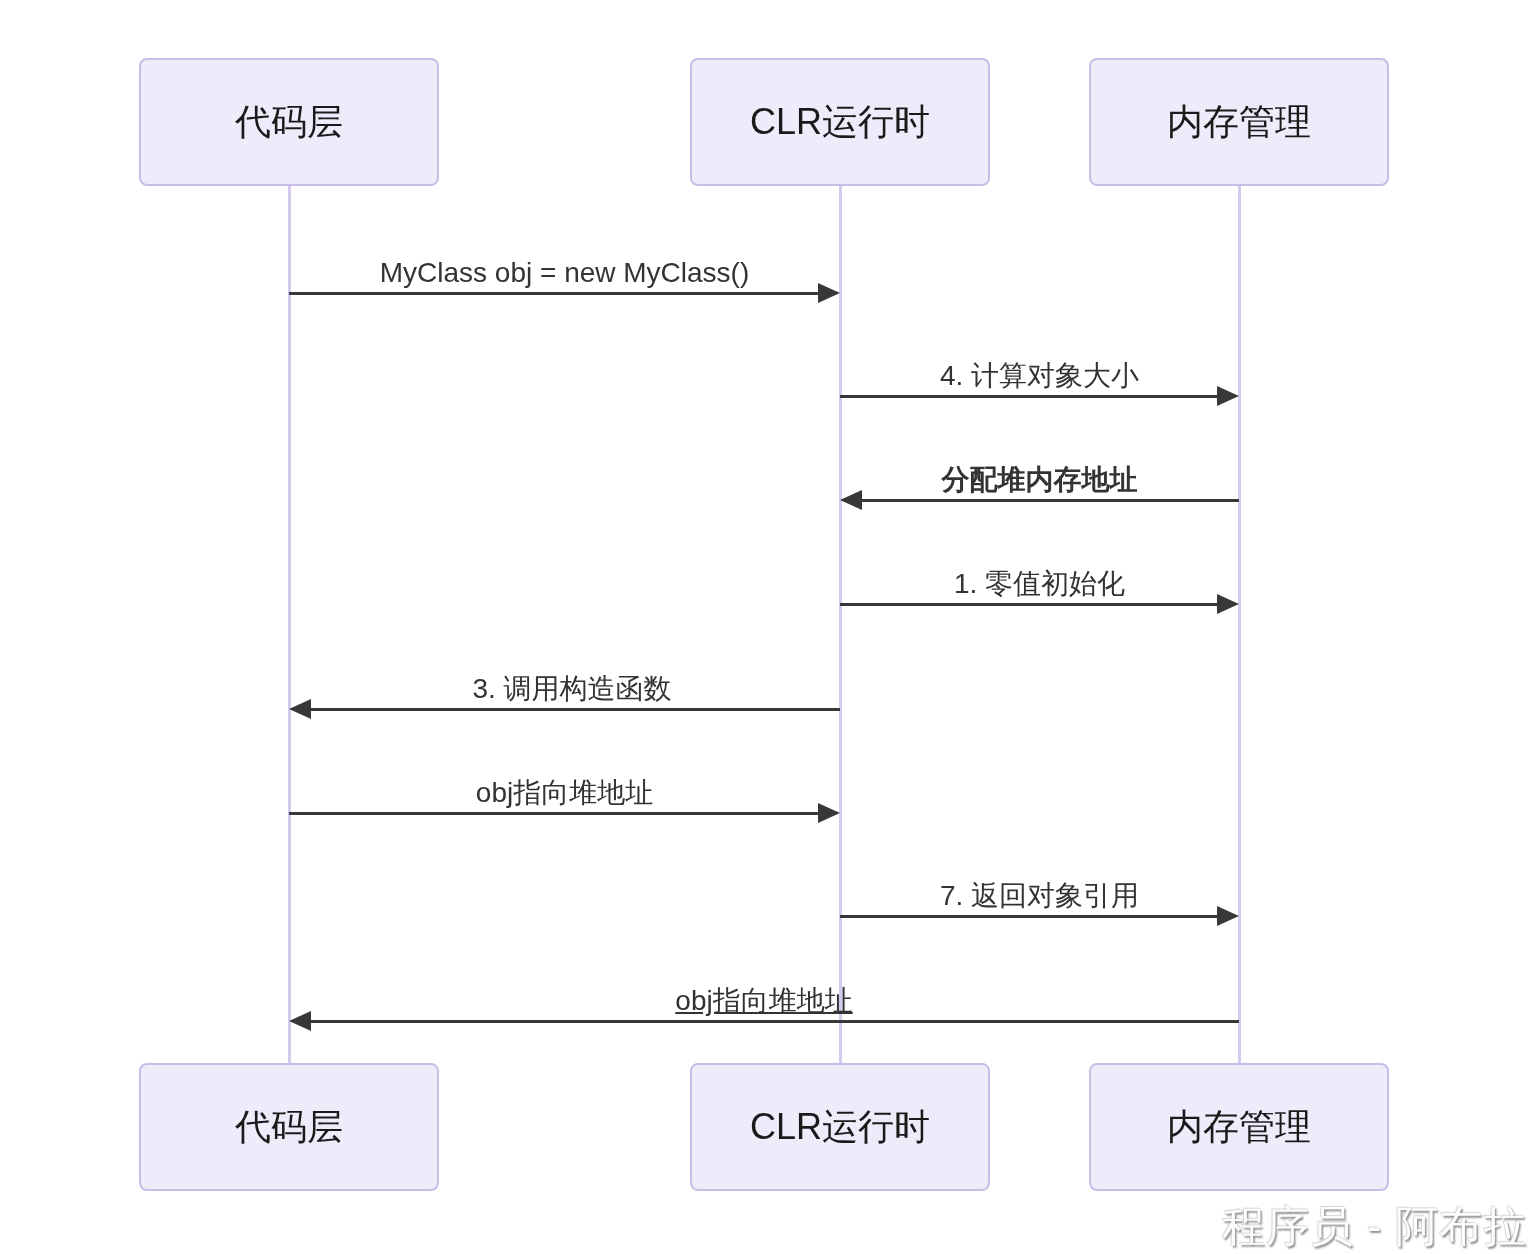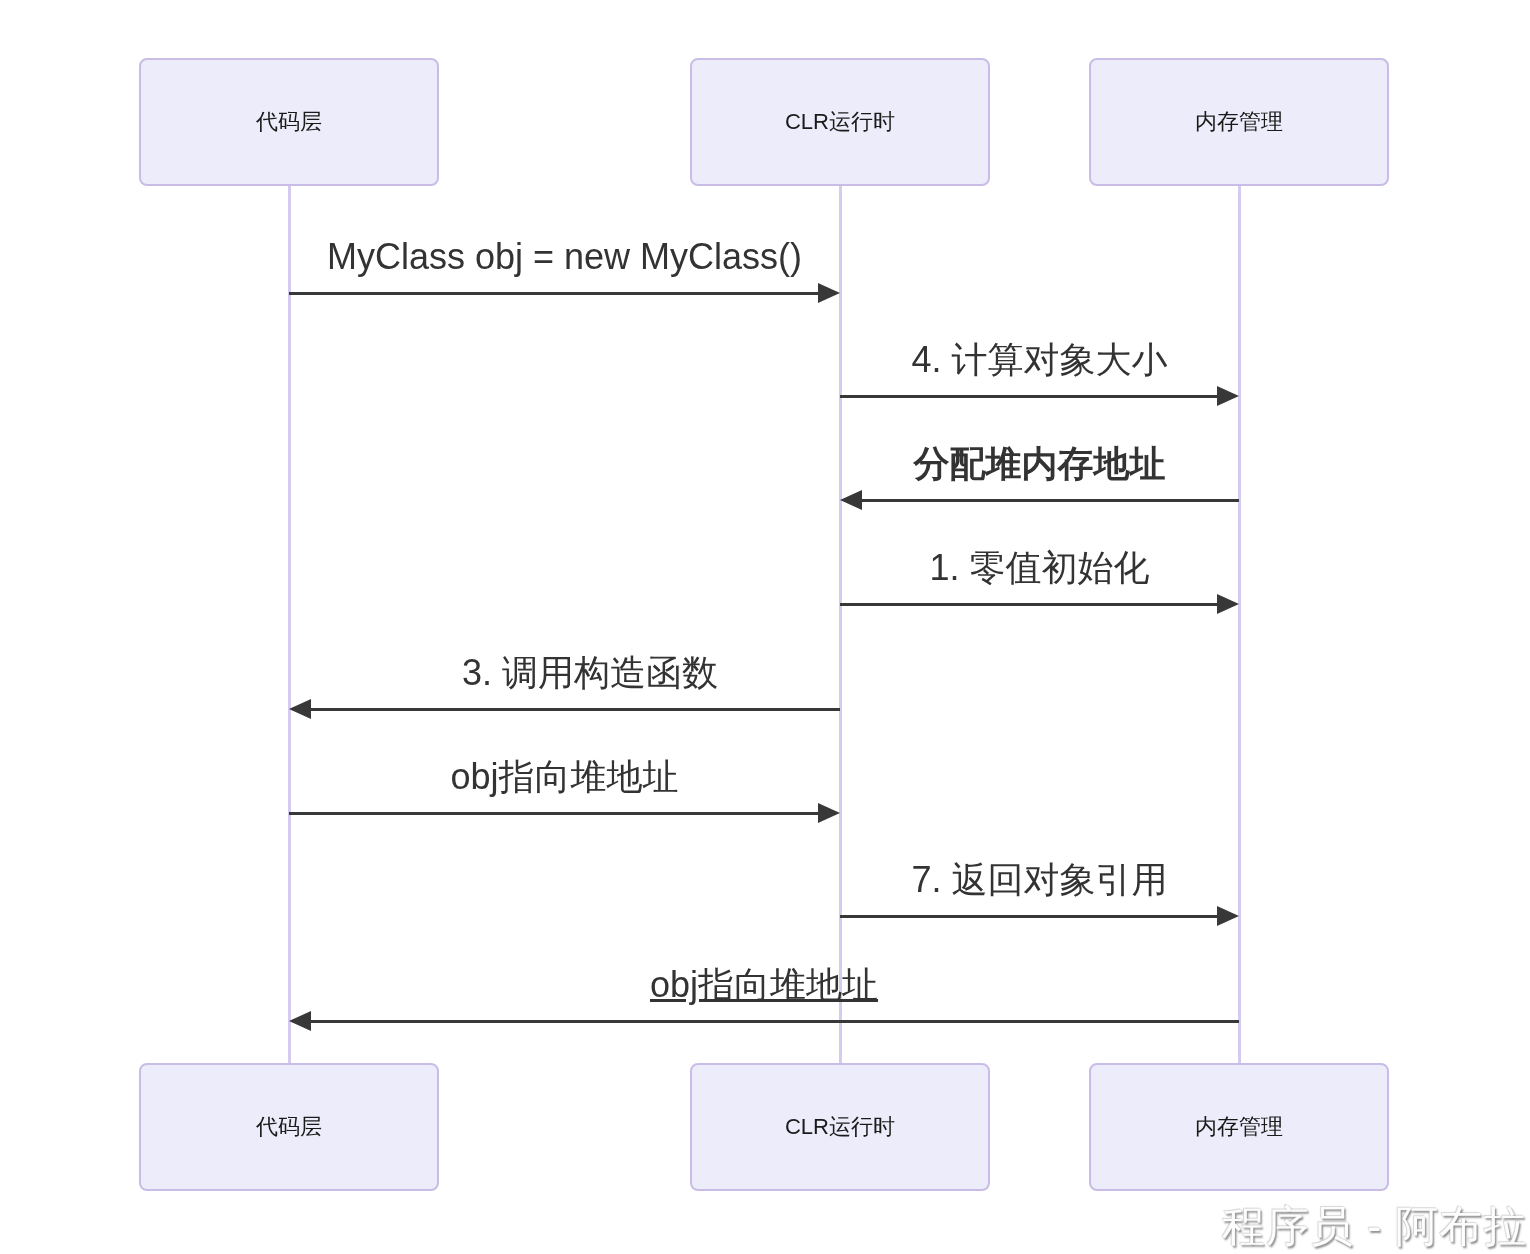--- a/index.html
+++ b/index.html
@@ -19,35 +19,36 @@
     position: absolute;
     width: 300px;
     height: 128px;
     box-sizing: border-box;
     background: var(--actor-fill, #ECECFA);
     border: 2px solid var(--actor-border, #C9BCE6);
     border-radius: 8px;
     display: flex;
     align-items: center;
     justify-content: center;
-    font-size: 22px;
+    font-size: 36px;
     color: var(--actor-text, #1a1a1a);
   }
   .lifeline {
     position: absolute;
     width: 3px;
     background: var(--lifeline, #D5CBEE);
   }
   .msg-label {
     position: absolute;
     transform: translateX(-50%);
     white-space: nowrap;
-    font-size: 36px;
+    font-size: 28px;
     line-height: 36px;
     color: var(--message-text, #333333);
+    margin-top: 16px;
   }
   .msg-line {
     position: absolute;
     height: 3px;
     background: var(--arrow, #383838);
   }
   .msg-head {
     position: absolute;
     width: 0;
     height: 0;
@@ -93,21 +94,21 @@
       <div class="msg-head right" style="left: 818px; top: 283px;"></div>
       <div class="msg-label" style="left: 1039.5px; top: 342px;">4. 计算对象大小</div>
       <div class="msg-line" style="left: 840px; width: 381px; top: 394.5px;"></div>
       <div class="msg-head right" style="left: 1217px; top: 386px;"></div>
       <div class="msg-label" style="left: 1039.5px; top: 446px; font-weight: bold;">分配堆内存地址</div>
       <div class="msg-line" style="left: 858px; width: 381px; top: 498.5px;"></div>
       <div class="msg-head left" style="left: 840px; top: 490px;"></div>
       <div class="msg-label" style="left: 1039.5px; top: 550px;">1. 零值初始化</div>
       <div class="msg-line" style="left: 840px; width: 381px; top: 602.5px;"></div>
       <div class="msg-head right" style="left: 1217px; top: 594px;"></div>
-      <div class="msg-label" style="left: 590px; top: 655px;">3. 调用构造函数</div>
+      <div class="msg-label" style="left: 572px; top: 655px;">3. 调用构造函数</div>
       <div class="msg-line" style="left: 307px; width: 533px; top: 707.5px;"></div>
       <div class="msg-head left" style="left: 289px; top: 699px;"></div>
       <div class="msg-label" style="left: 564.5px; top: 759px;">obj指向堆地址</div>
       <div class="msg-line" style="left: 289px; width: 533px; top: 811.5px;"></div>
       <div class="msg-head right" style="left: 818px; top: 803px;"></div>
       <div class="msg-label" style="left: 1039.5px; top: 862px;">7. 返回对象引用</div>
       <div class="msg-line" style="left: 840px; width: 381px; top: 914.5px;"></div>
       <div class="msg-head right" style="left: 1217px; top: 906px;"></div>
       <div class="msg-label" style="left: 764px; top: 967px; text-decoration: underline;">obj指向堆地址</div>
       <div class="msg-line" style="left: 307px; width: 932px; top: 1019.5px;"></div>

